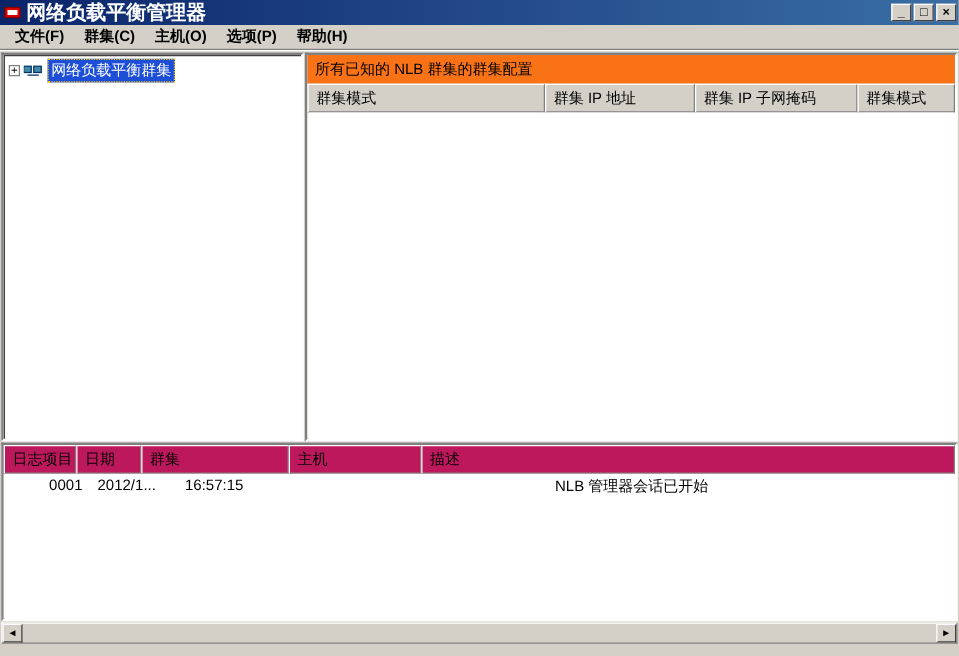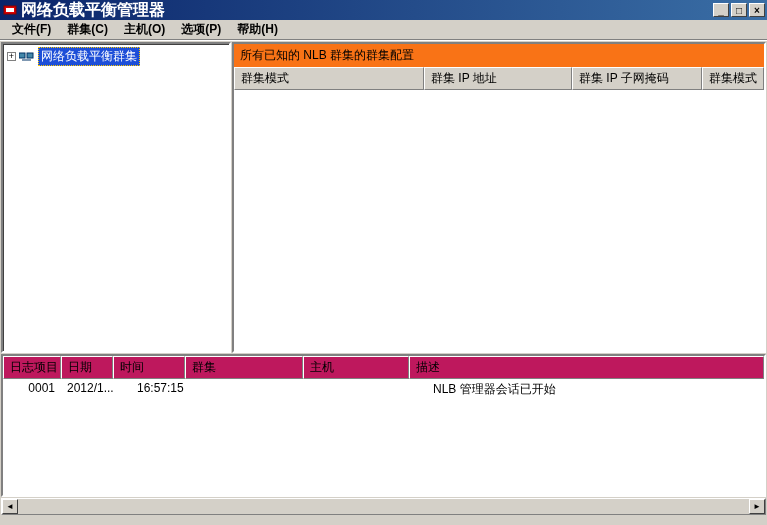--- a/index.html
+++ b/index.html
@@ -107,21 +107,21 @@
 .log-pane {
   height: 143px;
   margin: 2px 1px 1px 1px;
   background: #fff;
   border: 2px solid; border-color: #808080 #fff #fff #808080;
   box-shadow: inset 1px 1px 0 #404040;
   display: flex; flex-direction: column;
 }
 .log-head { display: flex; background: #be185d; }
 .log-body { flex: 1; background: #fff; overflow: auto; }
-.log-row { display: flex; padding: 2px 0; }
+.log-row { display: flex; padding: 2px 0; margin-left: 11px; }
 .log-cell { padding: 0 6px; white-space: nowrap; overflow: hidden; }
 .hscroll {
   height: 17px;
   background: #d4d0c8;
   border: 1px solid; border-color: #fff #808080 #808080 #fff;
   margin: 0 1px 1px 1px;
   display: flex; justify-content: space-between;
 }
 .sb-btn {
   width: 16px; height: 100%;
@@ -169,33 +169,32 @@
           </svg>
       </span>
       <span class="tree-label-sel">网络负载平衡群集</span>
     </div>
   </div>
 
   <div class="pane right-pane">
     <div class="right-header">所有已知的 NLB 群集的群集配置</div>
     <div class="grid-head">
       <div class="gh-cell" style="width:190px">群集模式</div>
-      <div class="gh-cell" style="width:148px">群集 IP 地址</div>
+      <div class="gh-cell" style="width:120px">群集 IP 地址</div>
       <div class="gh-cell" style="width:130px">群集 IP 子网掩码</div>
       <div class="gh-cell" style="flex:1">群集模式</div>
     </div>
     <div class="right-body"></div>
   </div>
 </div>
 
 <div class="log-pane">
   <div class="log-head">
     <div class="gh-cell" style="width:58px">日志项目</div>
     <div class="gh-cell" style="width:52px">日期</div>
-    <div class="gh-cell" style="width:72px">时间</div>
     <div class="gh-cell" style="width:118px">群集</div>
     <div class="gh-cell" style="width:106px">主机</div>
     <div class="gh-cell" style="flex:1">描述</div>
   </div>
   <div class="log-body">
     <div class="log-row">
       <div class="log-cell" style="width:58px;text-align:right">0001</div>
       <div class="log-cell" style="width:70px">2012/1...</div>
       <div class="log-cell" style="width:72px">16:57:15</div>
       <div class="log-cell" style="width:118px"></div>

